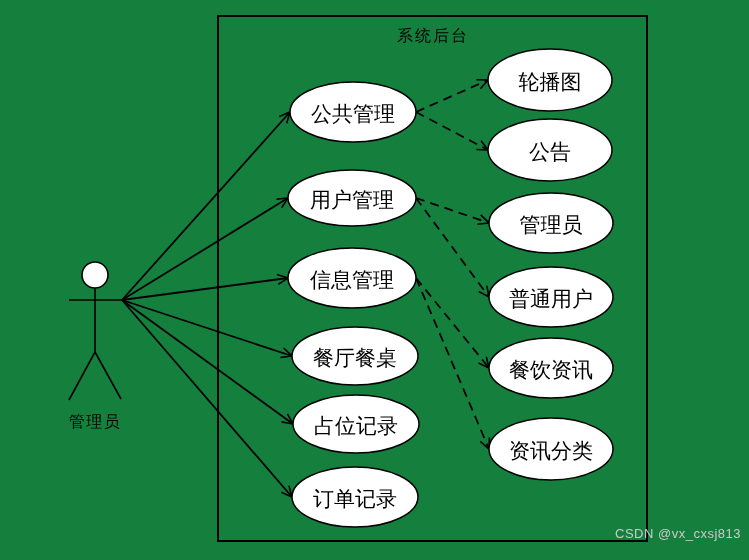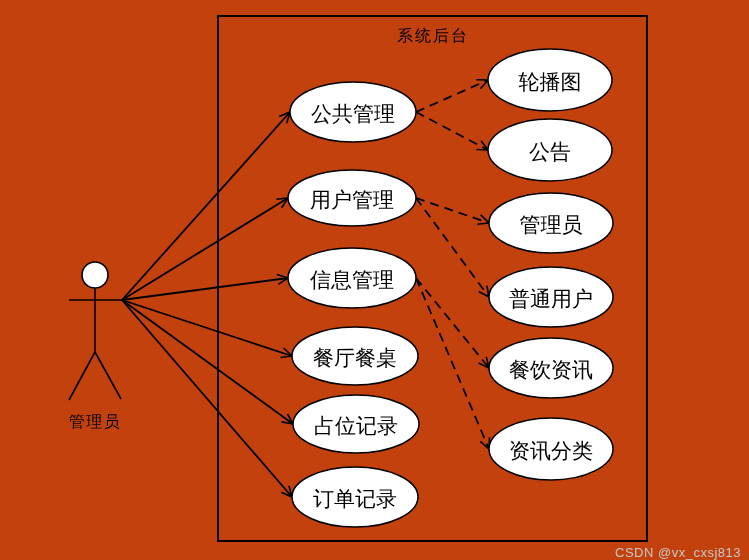--- a/index.html
+++ b/index.html
@@ -1,33 +1,33 @@
 <!DOCTYPE html>
 <html><head>
 <meta charset="utf-8">
 <style>
   html,body { margin:0; padding:0; background:#ffffff; }
   body { font-family: "Liberation Sans", sans-serif; }
-  .stage { position:relative; width:749px; height:560px; background:#c2410c; overflow:hidden; }
+  .stage { position:relative; width:749px; height:560px; background:#15803d; overflow:hidden; }
   svg { position:absolute; left:0; top:0; }
 
   .boundary { fill:none; stroke:#000; stroke-width:2; }
   .sys-title { font-size:16px; letter-spacing:2px; fill:#000; text-anchor:middle; }
 
   .edge { stroke:#000; stroke-width:1.8; fill:none; }
   .edge.dashed { stroke-dasharray:9 6; }
 
   .node-ellipse { fill:#fff; stroke:#000; stroke-width:1.5; }
   .node-label { font-size:21px; fill:#000; text-anchor:middle; dominant-baseline:central; }
 
   .actor-stroke { stroke:#000; stroke-width:1.6; fill:none; }
   .actor-head { fill:#fff; stroke:#000; stroke-width:1.6; }
   .actor-label { font-size:16px; letter-spacing:1.5px; fill:#000; text-anchor:middle; }
 
-  .watermark { position:absolute; right:8px; bottom:0; font-size:13px; letter-spacing:0.5px; }
+  .watermark { position:absolute; right:8px; bottom:19px; font-size:13px; letter-spacing:0.5px; }
 </style>
 </head>
 <body>
 
 <div class="stage">
   <svg id="diagram" width="749" height="560" viewBox="0 0 749 560">
     <defs>
       <marker id="arrowhead" markerUnits="userSpaceOnUse" markerWidth="14" markerHeight="12" refX="12" refY="6" orient="auto">
         <path d="M1.5,1 L12,6 L1.5,11" fill="none" stroke="#000" stroke-width="1.6"></path>
       </marker>

